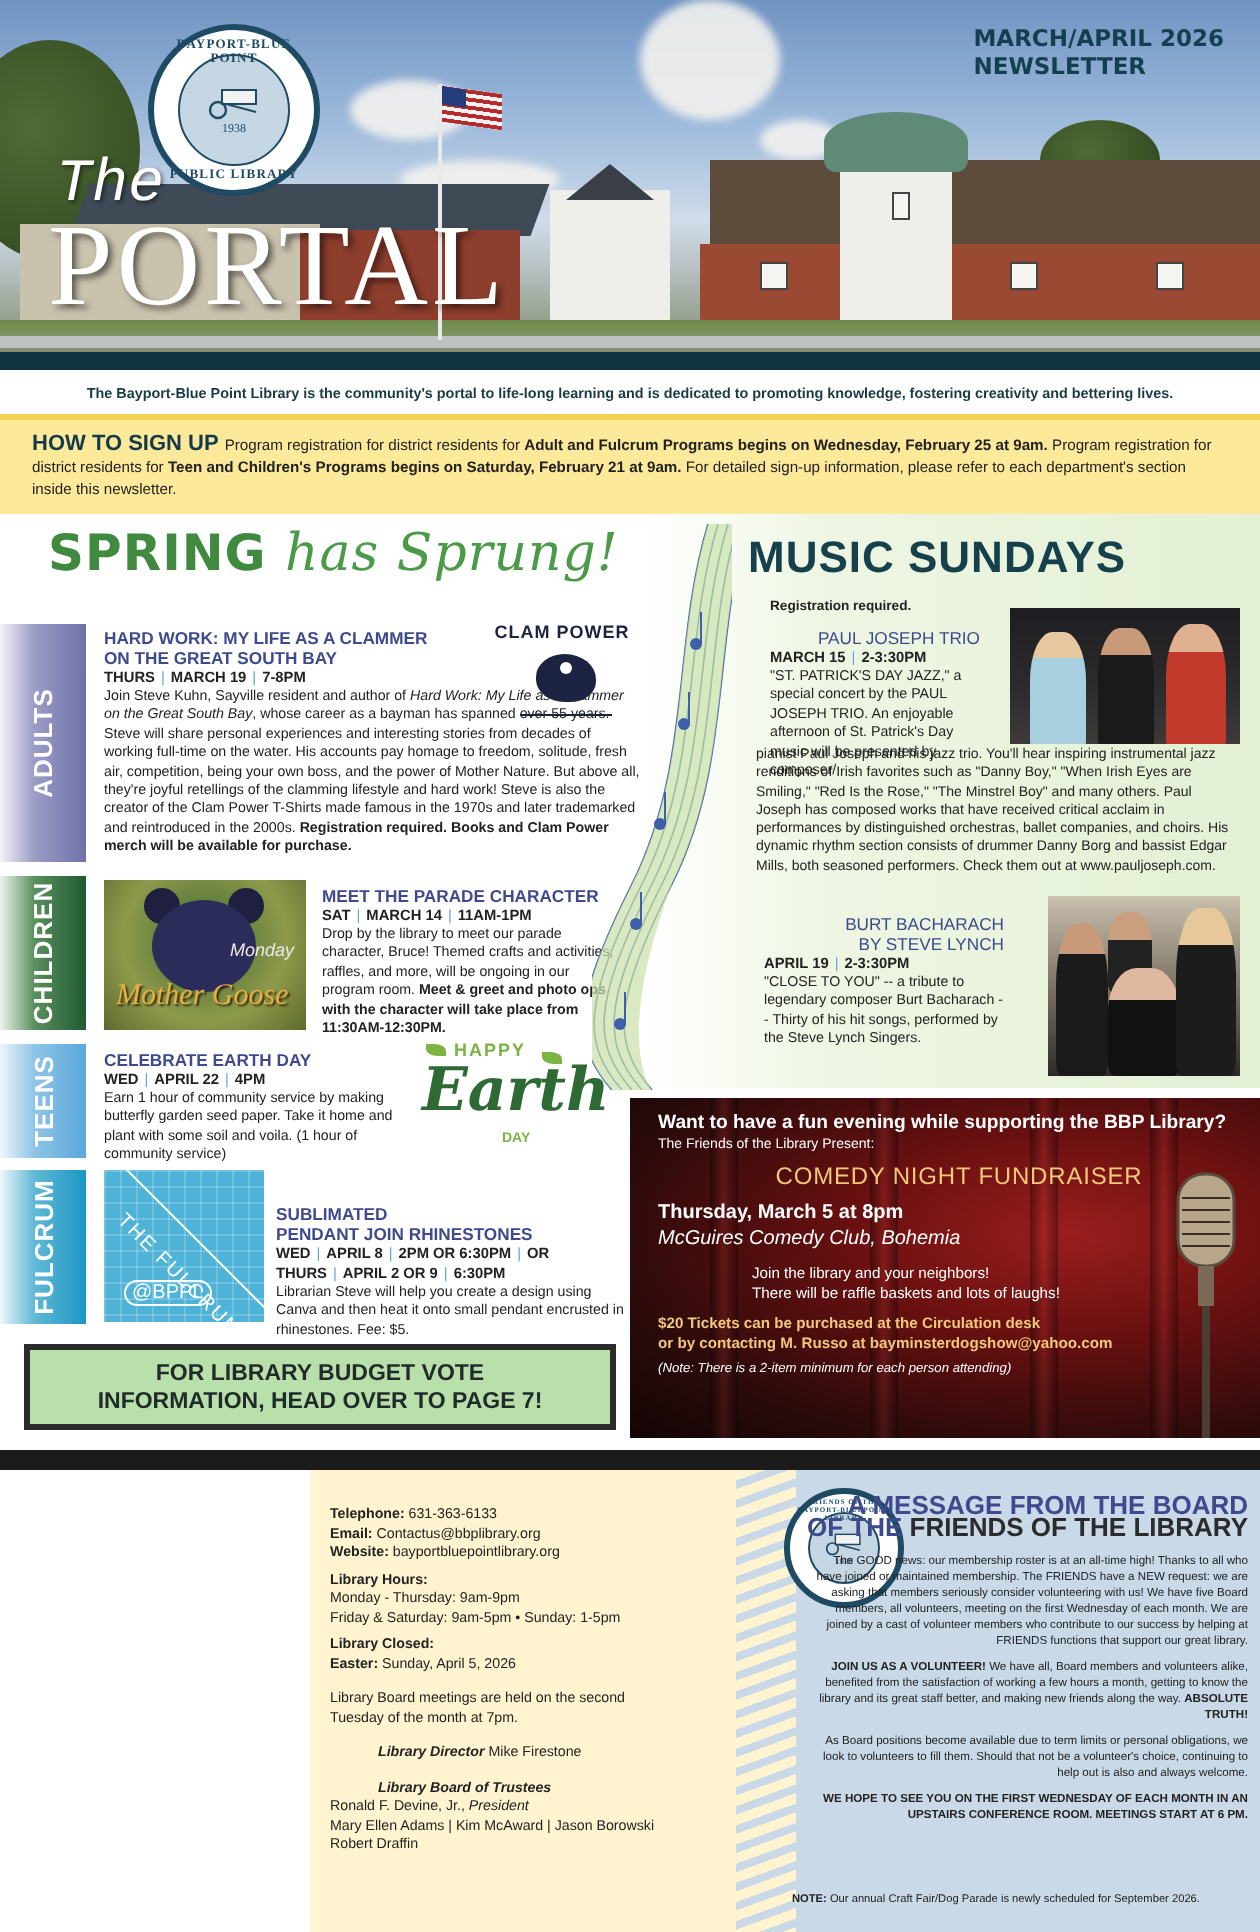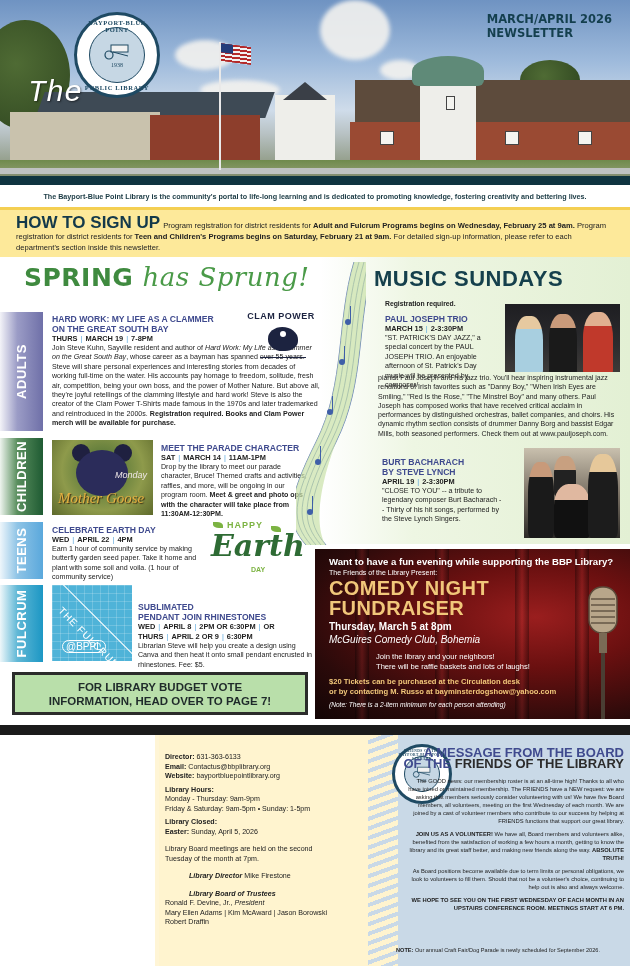--- a/index.html
+++ b/index.html
@@ -41,21 +41,21 @@
     background: repeating-linear-gradient(180deg, #b52a2a 0 2px, #f2f2f2 2px 4px); transform: skewY(8deg); }
   .flag-canton { position: absolute; left: 221px; top: 44px; width: 12px; height: 9px; background: #243c7a; transform: skewY(8deg); }
 
   
   .mission { position: absolute; left: 0; top: 185px; width: 630px; height: 22px; display: flex; align-items: center; justify-content: center;
     font-size: 7.2px; font-weight: bold; color: #1a3a44; }
 
   
   .signup { position: absolute; left: 0; top: 207px; width: 630px; height: 50px; background: #fde99a;
     border-top: 3px solid #f4cf52; padding: 7px 16px 0 16px; font-size: 7.6px; line-height: 11px; color: #222; }
-  .signup-head { font-weight: bold; font-size: 17px; color: #13394a; margin-right: 3px; }
+  .signup-head { font-weight: bold; font-size: 11px; color: #13394a; margin-right: 3px; }
   .signup b { font-weight: bold; }
 
   
   .spring-title { position: absolute; left: 24px; top: 262px; font-size: 25px; line-height: 30px; color: #3f8a3f; font-weight: bold;
     font-family: "DejaVu Sans", sans-serif; letter-spacing: 0.5px; white-space: nowrap; }
   .spring-script { font-family: "DejaVu Serif", serif; font-style: italic; font-weight: normal; font-size: 26px; color: #4a9a48; }
 
   .dept-tab { position: absolute; left: 0; width: 43px; display: flex; align-items: center; justify-content: center; }
   .dept-tab span { transform: rotate(-90deg); white-space: nowrap; font-weight: bold; color: #ffffff; font-size: 13px; letter-spacing: 0.5px; }
   .tab-adults { top: 312px; height: 119px; background: linear-gradient(90deg, #f3f3f8 0%, #9b9cc6 40%, #6f70a8 100%); }
@@ -102,35 +102,35 @@
     display: flex; flex-direction: column; align-items: center; justify-content: center; font-weight: bold; font-size: 11.5px; color: #1f2a2a; line-height: 14px; text-align: center; }
 
   
   .staff-art { position: absolute; left: 296px; top: 262px; width: 70px; height: 283px; }
 
   
   .music { position: absolute; left: 320px; top: 257px; width: 310px; height: 287px;
     background: linear-gradient(90deg, #ffffff 0%, #eef6e3 30%, #e3f0d4 100%); }
   .music-title { position: absolute; left: 374px; top: 266px; font-size: 22px; font-weight: bold; color: #15404c; letter-spacing: 0.5px; }
   .music-reg { position: absolute; left: 385px; top: 300px; font-size: 6.8px; font-weight: bold; color: #222; }
-  .music-ev-title { font-size: 8.6px; font-weight: bold; color: #3f4a8e; line-height: 10px; }
+  .music-ev-title { font-size: 8.6px; font-weight: normal; color: #3f4a8e; line-height: 10px; text-align: right; }
   .pj { position: absolute; left: 385px; top: 314px; width: 105px; }
   .pj-body-wide { position: absolute; left: 378px; top: 373px; width: 242px; font-size: 7px; line-height: 9.3px; color: #222; }
   .pj-photo { position: absolute; left: 505px; top: 304px; width: 115px; height: 68px; background: linear-gradient(180deg, #1e1e22 0%, #2c2c2e 60%, #3d3a38 100%); overflow: hidden; }
   .person { position: absolute; border-radius: 40% 40% 10% 10%; }
   .bb { position: absolute; left: 382px; top: 457px; width: 120px; }
   .bb-photo { position: absolute; left: 524px; top: 448px; width: 96px; height: 90px; background: linear-gradient(180deg, #c9c0ae 0%, #7c7366 50%, #2c2a27 100%); overflow: hidden; }
 
   
   .comedy { position: absolute; left: 315px; top: 549px; width: 315px; height: 170px; overflow: hidden;
     background: radial-gradient(ellipse at 70% 40%, #9a1e1e 0%, #6a1010 35%, #2a0a0a 75%, #120505 100%); padding: 6px 0 0 14px; color: #fff; }
   .curtain { position: absolute; top: 0; bottom: 0; width: 14px; background: linear-gradient(90deg, rgba(0,0,0,0.35), rgba(255,80,80,0.15), rgba(0,0,0,0.35)); }
   .comedy-q { font-size: 9.6px; font-weight: bold; line-height: 13px; position: relative; }
   .comedy-pres { font-size: 7px; line-height: 10px; position: relative; }
-  .comedy-title { font-size: 20px; font-weight: bold; color: #f1c77a; line-height: 20px; letter-spacing: 0.4px; position: relative; }
+  .comedy-title { font-size: 12px; font-weight: normal; color: #f1c77a; line-height: 20px; letter-spacing: 0.4px; position: relative; text-align: center; }
   .comedy-date { font-size: 10px; font-weight: bold; line-height: 13px; position: relative; margin-top: 2px; }
   .comedy-venue { font-size: 10px; font-style: italic; line-height: 13px; position: relative; }
   .comedy-body { font-size: 7.6px; line-height: 10px; position: relative; margin-top: 6px; margin-left: 47px; }
   .comedy-tix { font-size: 7.6px; font-weight: bold; color: #f1c77a; line-height: 10px; position: relative; margin-top: 5px; }
   .comedy-note { font-size: 6.6px; font-style: italic; line-height: 10px; position: relative; margin-top: 3px; }
   .mic { position: absolute; left: 270px; top: 34px; width: 36px; height: 136px; }
 
   
   .bottom-bar { position: absolute; left: 0; top: 725px; width: 630px; height: 10px; background: #1b1b1b; }
   .mailer { position: absolute; left: 0; top: 735px; width: 155px; height: 231px; background: #ffffff; }
@@ -197,20 +197,21 @@
         <rect x="9" y="3" width="17" height="7" fill="#f2f2f2" stroke="#1f4a63" stroke-width="1"></rect>
         <circle cx="7" cy="13" r="4" fill="none" stroke="#1f4a63" stroke-width="1.2"></circle>
         <line x1="11" y1="10" x2="26" y2="14" stroke="#1f4a63" stroke-width="1"></line>
       </svg>
       <div class="seal-year">1938</div>
     </div>
     <div class="seal-bottom">PUBLIC LIBRARY</div>
   </div>
 
   <div class="the-title">The</div>
+  <div class="portal-title">PORTAL</div>
 
   <div class="issue-line">
     <div>MARCH/APRIL 2026</div>
     <div>NEWSLETTER</div>
   </div>
 </div>
 <div class="hero-bar"></div>
 
 <div class="mission">The Bayport-Blue Point Library is the community's portal to life-long learning and is dedicated to promoting knowledge, fostering creativity and bettering lives.</div>
 
@@ -402,21 +403,21 @@
 <div class="mailer">
   
   
   
 </div>
 <div class="mailer-edge"></div>
 
 <div class="info">
   <div class="info-gap"></div>
     <div class="info-gap"></div>
-  <div class="info-line"><b>Director:</b> <span>631-363-6133</span></div>
+  <div class="info-line"><b>Telephone:</b> <span>631-363-6133</span></div>
   <div class="info-line"><b>Email:</b> <span>Contactus@bbplibrary.org</span></div>
   <div class="info-line"><b>Website:</b> <span>bayportbluepointlibrary.org</span></div>
   <div class="info-gap"></div>
   <div class="info-line"><b>Library Hours:</b></div>
   <div class="info-line">Monday - Thursday: 9am-9pm</div>
   <div class="info-line">Friday &amp; Saturday: 9am-5pm  •  Sunday: 1-5pm</div>
   <div class="info-gap"></div>
   <div class="info-line"><b>Library Closed:</b></div>
   <div class="info-line"><b>Easter:</b> <span>Sunday, April 5, 2026</span></div>
   <div class="info-gap"></div>

